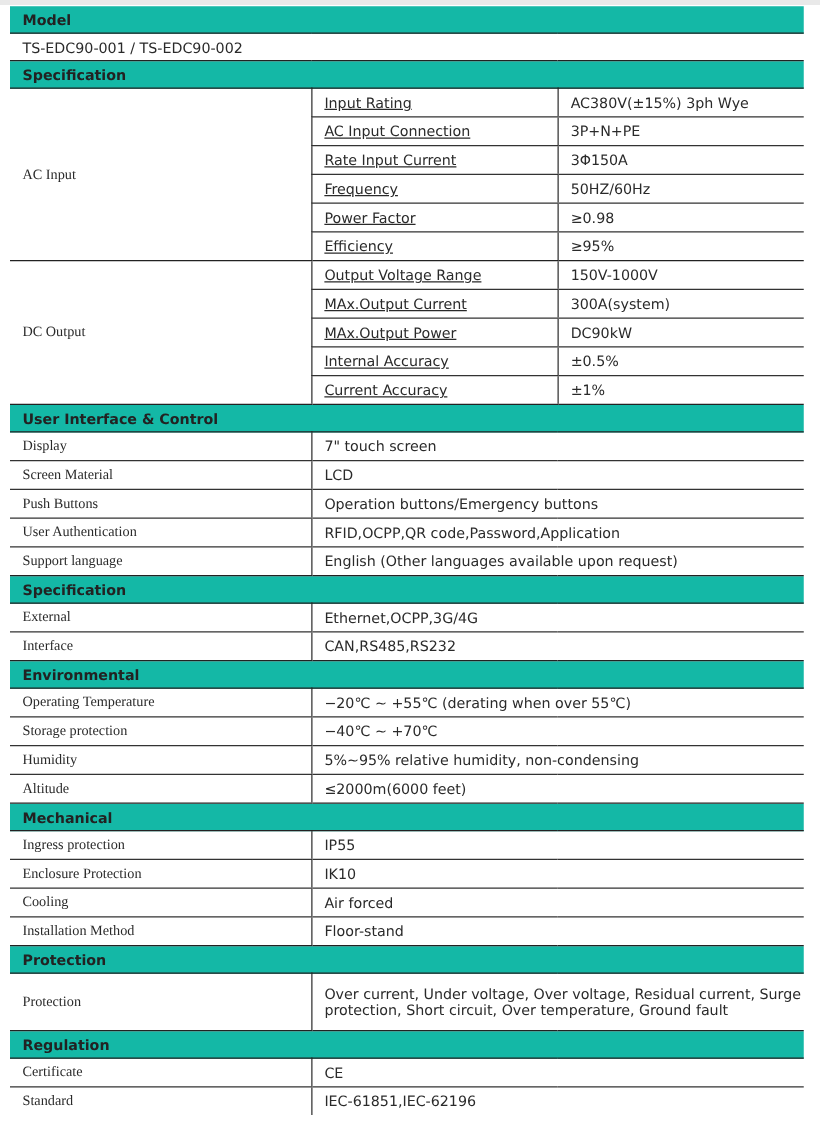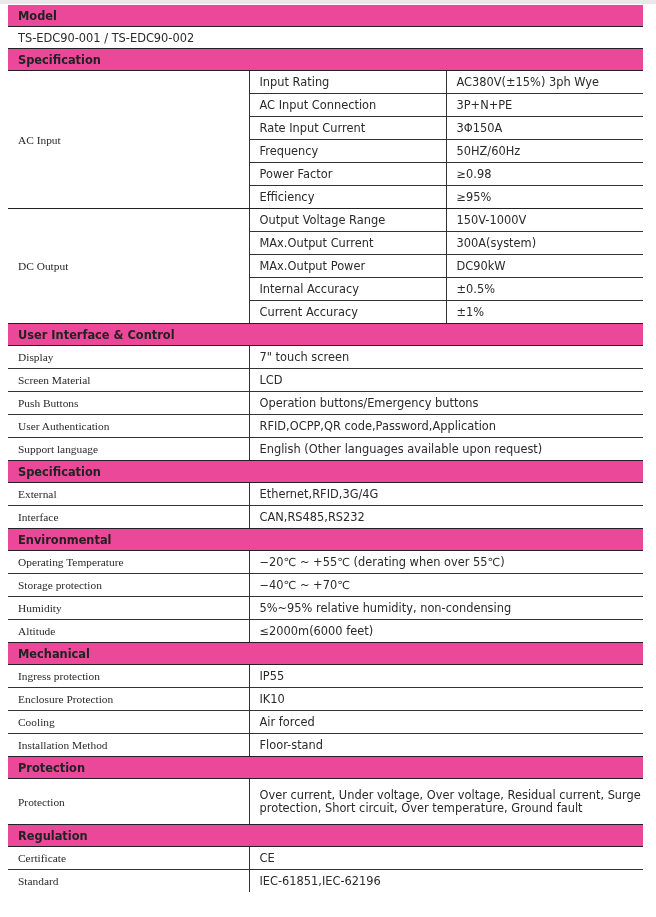--- a/index.html
+++ b/index.html
@@ -1,25 +1,25 @@
 <!DOCTYPE html>
 <html><head>
 <meta charset="utf-8">
 <style>
   html, body { margin:0; padding:0; background:#ffffff; }
   body { width:656px; height:917px; position:relative; overflow:hidden;
          font-family:"DejaVu Sans", sans-serif; color:#2a2a2a; }
   .topstrip { position:absolute; left:0; top:0; width:656px; height:4px; background:#e9e9e9; }
   table.spec { position:absolute; left:8px; top:5px; width:635px; border-collapse:collapse; table-layout:fixed; font-size:11.4px; }
   table.spec td { padding:0 0 0 10px; vertical-align:middle; white-space:nowrap; }
-  tr.sect td { background:#ec4899; font-weight:bold; color:#222; height:21px; border-bottom:1.5px solid #222; font-size:11.4px; }
+  tr.sect td { background:#14b8a6; font-weight:bold; color:#222; height:21px; border-bottom:1.5px solid #222; font-size:11.4px; }
   tr.plain td { height:21px; border-bottom:1.5px solid #222; }
   tr.row td { border-bottom:1px solid #333; height:22px; }
   td.c1 { width:231px;font-family:Liberation Serif, serif; }
-  td.c2 { width:187px; border-left:1.3px solid #333; }
+  td.c2 { width:187px; border-left:1.3px solid #333;text-decoration:underline; }
   td.c3 { border-left:1.3px solid #333; }
   td.span2 { border-left:1.3px solid #333; }
   tr.last td { border-bottom:none; }
   .multi { white-space:normal !important; line-height:13px; padding-top:2px !important; padding-bottom:2px !important; }
   tr.tall td { height:41px; }
   tr.groupend td { border-bottom:1.5px solid #222; }
 </style>
 </head>
 <body>
 
@@ -112,21 +112,21 @@
     <tr class="row groupend">
       <td class="c1">Support language</td>
       <td colspan="2" class="span2">English (Other languages available upon request)</td>
     </tr>
 
     <tr class="sect">
       <td colspan="3">Specification</td>
     </tr>
     <tr class="row">
       <td class="c1">External</td>
-      <td colspan="2" class="span2">Ethernet,RFID,3G/4G</td>
+      <td colspan="2" class="span2">Ethernet,OCPP,3G/4G</td>
     </tr>
     <tr class="row groupend">
       <td class="c1">Interface</td>
       <td colspan="2" class="span2">CAN,RS485,RS232</td>
     </tr>
 
     <tr class="sect">
       <td colspan="3">Environmental</td>
     </tr>
     <tr class="row">

